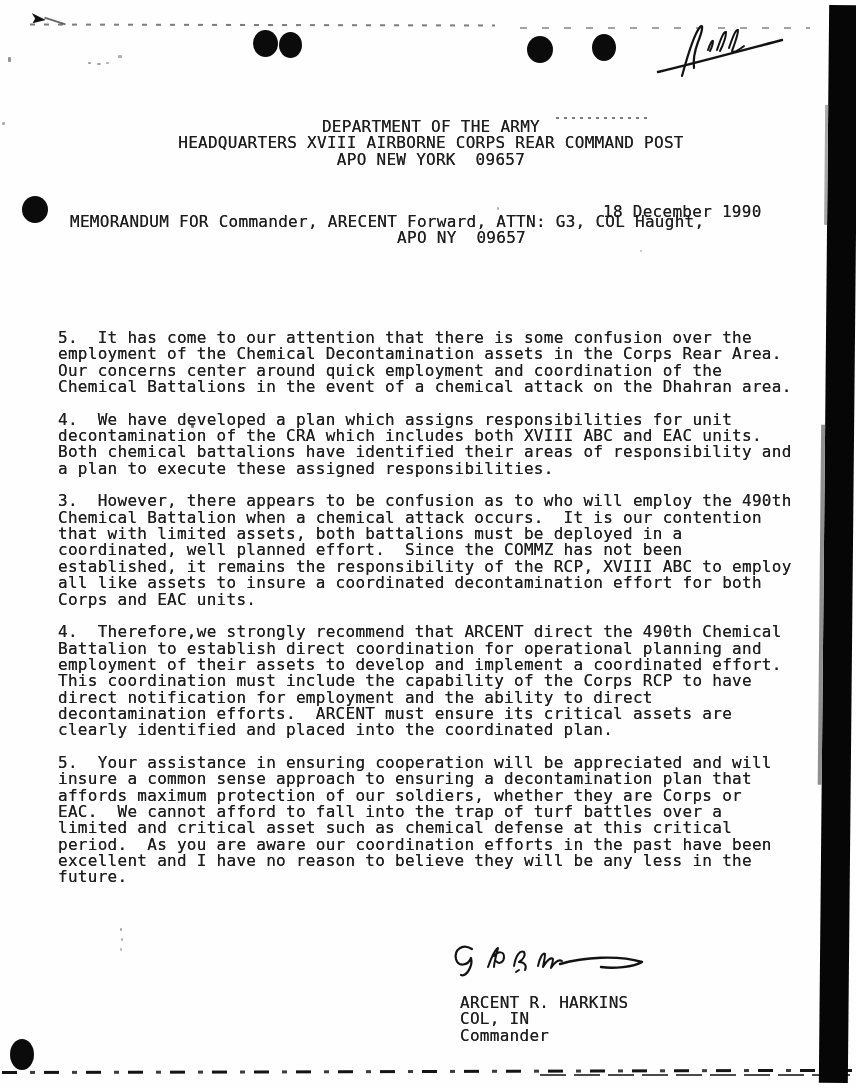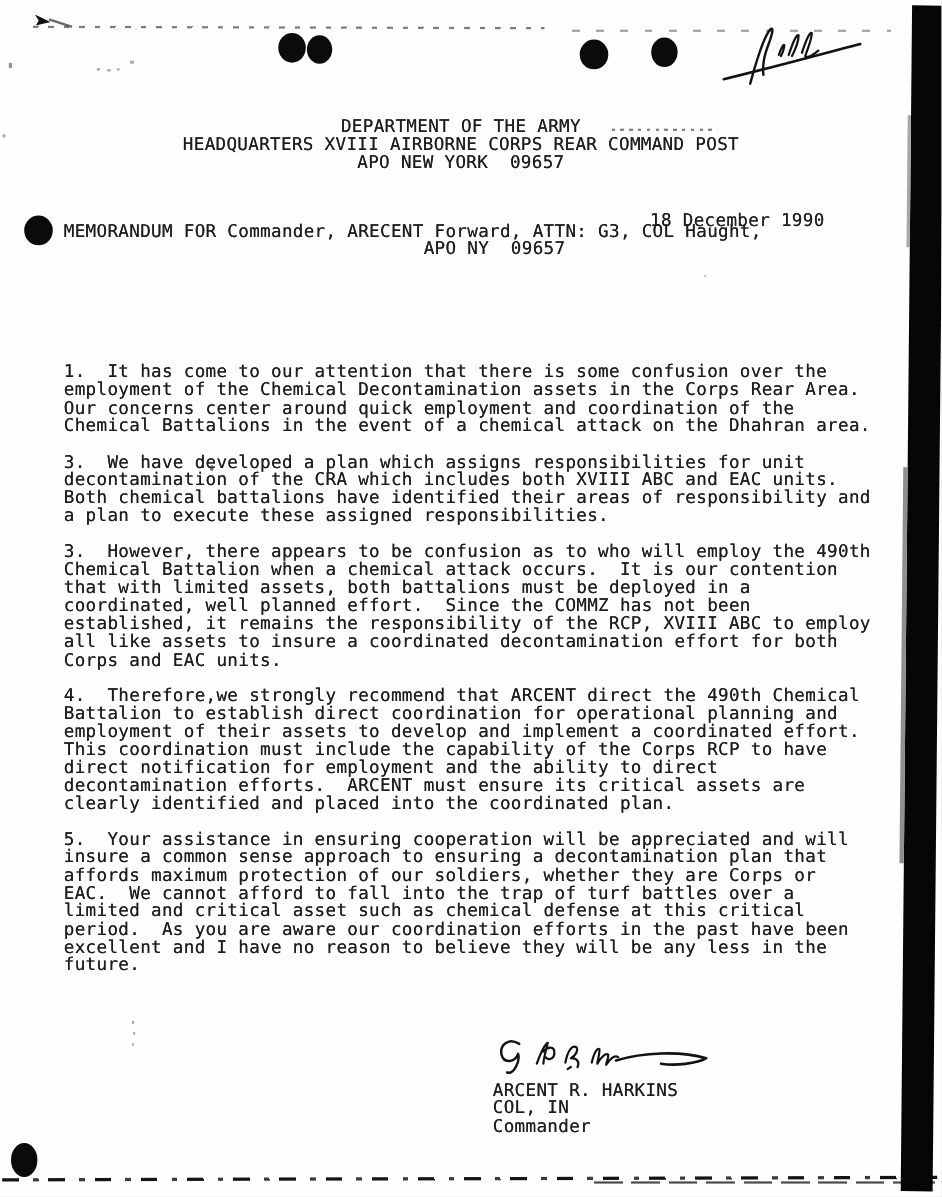--- a/index.html
+++ b/index.html
@@ -11,21 +11,21 @@
     position: relative;
     width: 856px;
     height: 1088px;
     background: #fefefe;
     overflow: hidden;
     font-family: "DejaVu Sans Mono", "Liberation Mono", monospace;
     color: #1c1c1c;
   }
   .typed {
     position: absolute;
-    margin: 0;
+    margin: 12px;
     font-family: "DejaVu Sans Mono", "Liberation Mono", monospace;
     font-size: 16px;
     line-height: 16.35px;
     letter-spacing: 0.28px;
     color: #1d1d1d;
     text-shadow: 0 0 0.6px rgba(25,25,25,0.85);
     white-space: pre;
   }
   .letterhead {
     left: 0;
@@ -189,25 +189,25 @@
 APO NEW YORK  09657</pre>
   <div class="army-dots"></div>
 
   <pre class="typed date-line">18 December 1990</pre>
 
   <pre class="typed addressee">MEMORANDUM FOR Commander, ARECENT Forward, ATTN: G3, COL Haught,
                APO NY  09657</pre>
 
 
   <div class="body-block" id="body-block">
-      <pre class="para">1.  It has come to our attention that there is some confusion over the
+      <pre class="para">5.  It has come to our attention that there is some confusion over the
 employment of the Chemical Decontamination assets in the Corps Rear Area.
 Our concerns center around quick employment and coordination of the
 Chemical Battalions in the event of a chemical attack on the Dhahran area.</pre>
-      <pre class="para">3.  We have developed a plan which assigns responsibilities for unit
+      <pre class="para">4.  We have developed a plan which assigns responsibilities for unit
 decontamination of the CRA which includes both XVIII ABC and EAC units.
 Both chemical battalions have identified their areas of responsibility and
 a plan to execute these assigned responsibilities.</pre>
       <pre class="para">3.  However, there appears to be confusion as to who will employ the 490th
 Chemical Battalion when a chemical attack occurs.  It is our contention
 that with limited assets, both battalions must be deployed in a
 coordinated, well planned effort.  Since the COMMZ has not been
 established, it remains the responsibility of the RCP, XVIII ABC to employ
 all like assets to insure a coordinated decontamination effort for both
 Corps and EAC units.</pre>

